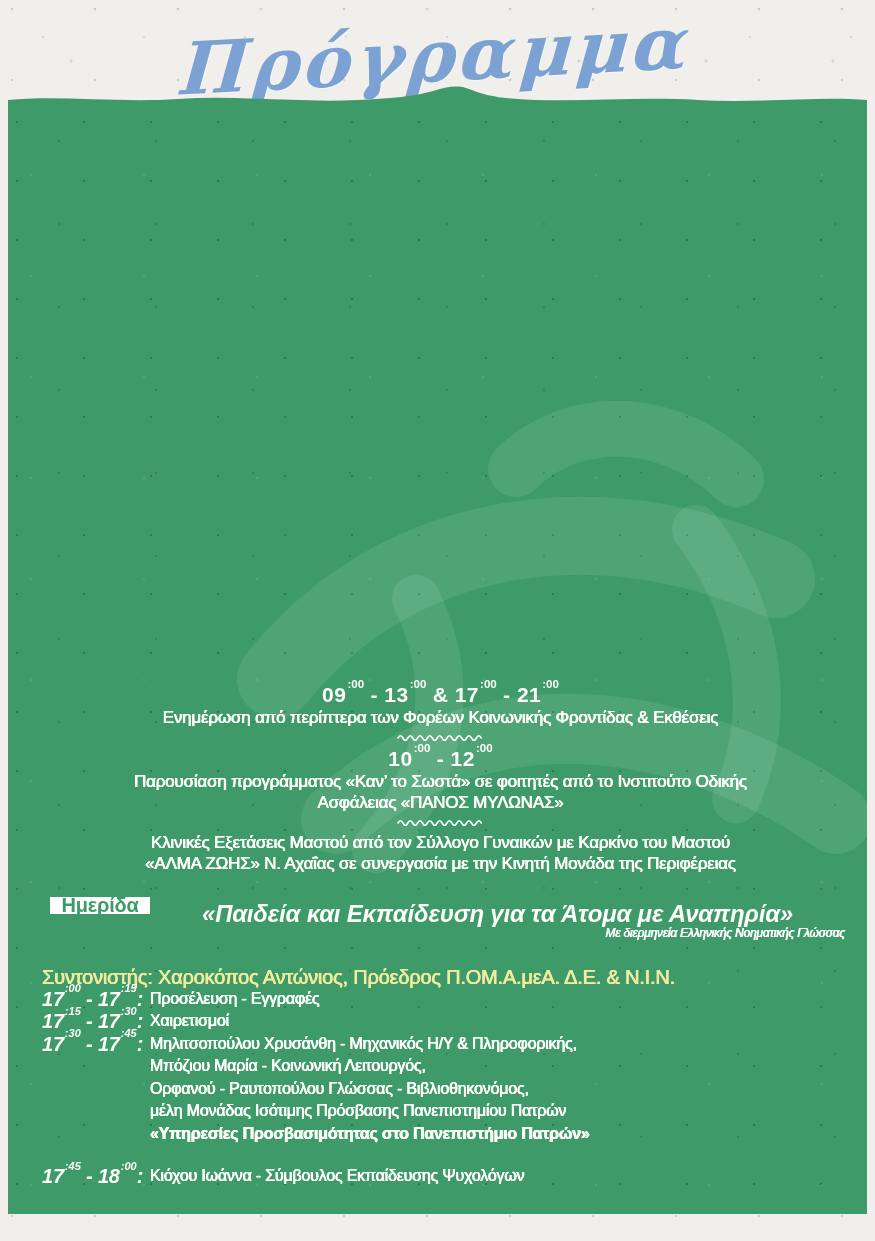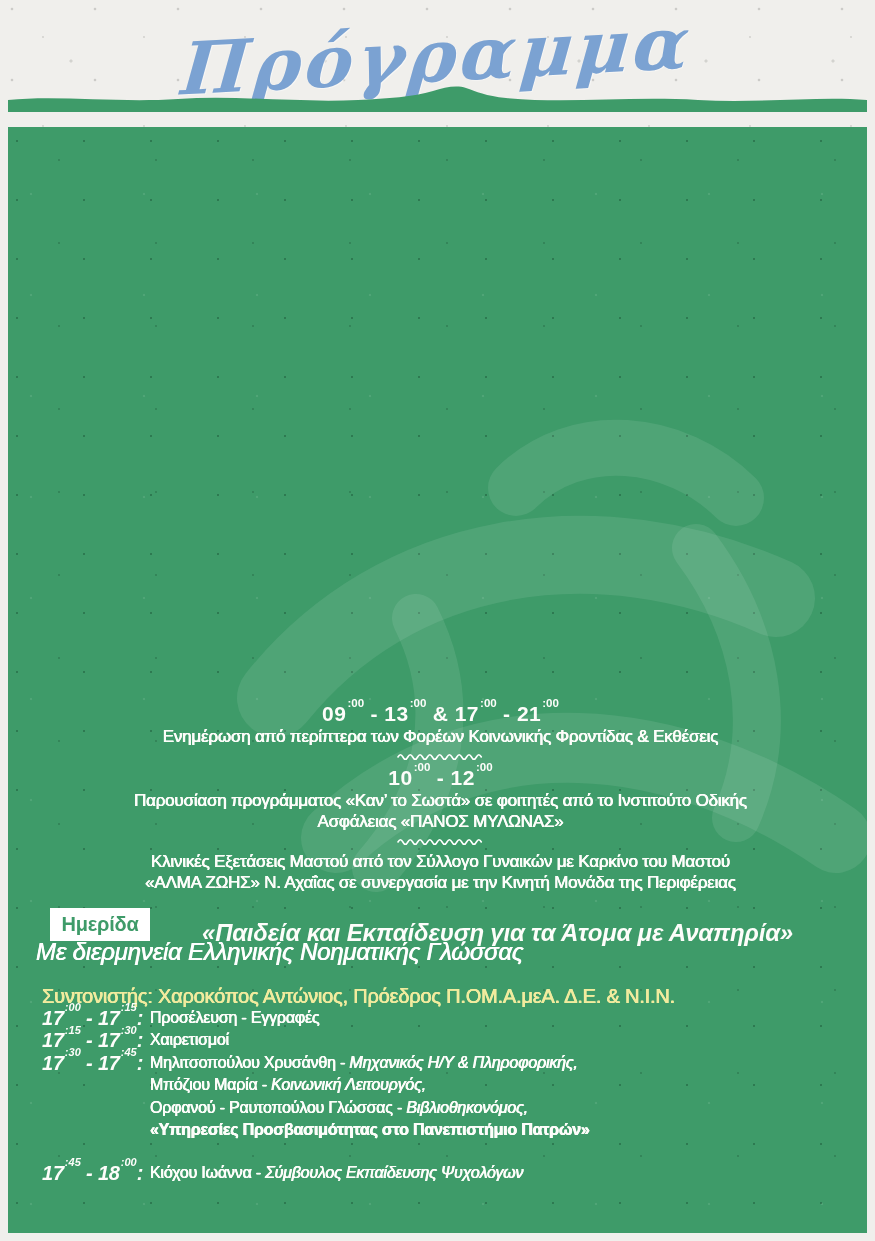--- a/index.html
+++ b/index.html
@@ -28,21 +28,21 @@
     font-family:"DejaVu Serif", serif;
     font-style:italic;font-weight:700;
     font-size:72px;line-height:96px;
     color:var(--blue);
     transform:rotate(-3deg) skewX(-8deg);
     letter-spacing:4px;
     text-shadow:1px 1px 0 rgba(255,255,255,.45);
   }
   .wave-top{position:absolute;top:84px;left:8px;width:859px;height:28px;display:block;}
   .green{
-    position:absolute;top:127px;left:8px;width:859px;height:1106px;
+    position:absolute;top:108px;left:8px;width:859px;height:1106px;
     box-sizing:border-box;
     padding:11px 22px 0 28px;
     overflow:hidden;
     color:var(--white);
     letter-spacing:-0.2px;
     background:
       radial-gradient(circle at 9px 14px, rgba(8,45,26,.30) 1px, transparent 1.5px),
       radial-gradient(circle at 51px 33px, rgba(8,45,26,.20) 1px, transparent 1.5px),
       radial-gradient(circle at 23px 67px, rgba(235,255,244,.10) 1px, transparent 1.6px),
       var(--green);
@@ -56,48 +56,48 @@
   }
   sup{font-size:.55em;line-height:0;position:relative;top:-.5em;margin-left:1px;letter-spacing:0;}
   .sec{text-align:center;}
   .sec-time{font-weight:700;font-size:21px;line-height:24px;letter-spacing:.5px;}
   .sec-line{font-size:17px;line-height:21.5px;white-space:nowrap;}
   .wave{height:10px;margin:4px auto;text-align:center;line-height:0;}
   .hemerida-head{display:flex;align-items:center;margin:15px 0 0 14px;height:32px;}
   .badge{
     background:#fff;color:var(--green);
     font-weight:700;font-size:20px;
-    width:100px;height:33px;flex:0 0 100px;
+    width:100px;height:17px;flex:0 0 100px;
     display:flex;align-items:center;justify-content:center;
   }
   .hemerida-title{
     flex:1;text-align:center;
     font-weight:700;font-style:italic;
     font-size:24px;line-height:30px;white-space:nowrap;margin-top:16px;
   }
   .hemerida-sub{
-    text-align:left;font-style:italic;
-    font-size:24px;line-height:22px;color:rgba(255,255,255,.93);
+    text-align:right;font-style:italic;
+    font-size:12px;line-height:22px;color:rgba(255,255,255,.93);
   }
   .coordinator{
     margin:22px 0 0 6px;
     color:var(--yellow);
     font-size:20px;line-height:22px;white-space:nowrap;
   }
   #talks{margin-left:6px;}
   .talk{position:relative;padding-left:108px;}
   .talk.gap{margin-top:20px;}
   .talk-time{
     position:absolute;left:0;top:0;
     font-weight:700;font-size:20px;white-space:nowrap;
     text-shadow:none;
     font-style:italic;
   }
   .talk-line{font-size:16px;line-height:22.5px;white-space:nowrap;}
-  .run-italic{font-style:italic;}
+  .run-italic{}
   .run-bold{font-weight:700;}
 </style>
 </head>
 <body>
 
 <header class="hdr">
   <h1 class="script-title">Πρόγραμμα</h1>
 </header>
 
 <svg class="wave-top" viewBox="0 0 859 28" preserveAspectRatio="none" aria-hidden="true">
@@ -151,20 +151,21 @@
         </div>
         <div class="talk">
           <span class="talk-time">17<sup>:15</sup> - 17<sup>:30</sup>:</span>
           <div class="talk-line"><span class="run-normal">Χαιρετισμοί</span></div>
         </div>
         <div class="talk">
           <span class="talk-time">17<sup>:30</sup> - 17<sup>:45</sup>:</span>
           <div class="talk-line"><span class="run-normal">Μηλιτσοπούλου Χρυσάνθη - </span><span class="run-italic">Μηχανικός Η/Υ &amp; Πληροφορικής,</span></div>
           <div class="talk-line"><span class="run-normal">Μπόζιου Μαρία - </span><span class="run-italic">Κοινωνική Λειτουργός,</span></div>
           <div class="talk-line"><span class="run-normal">Ορφανού - Ραυτοπούλου Γλώσσας - </span><span class="run-italic">Βιβλιοθηκονόμος,</span></div>
+          <div class="talk-line"><span class="run-normal">μέλη Μονάδας Ισότιμης Πρόσβασης Πανεπιστημίου Πατρών</span></div>
           <div class="talk-line"><span class="run-bold">«Υπηρεσίες Προσβασιμότητας στο Πανεπιστήμιο Πατρών»</span></div>
         </div>
         <div class="talk gap">
           <span class="talk-time">17<sup>:45</sup> - 18<sup>:00</sup>:</span>
           <div class="talk-line"><span class="run-normal">Κιόχου Ιωάννα - </span><span class="run-italic">Σύμβουλος Εκπαίδευσης Ψυχολόγων</span></div>
         </div>
       </div>
   </section>
 
   

